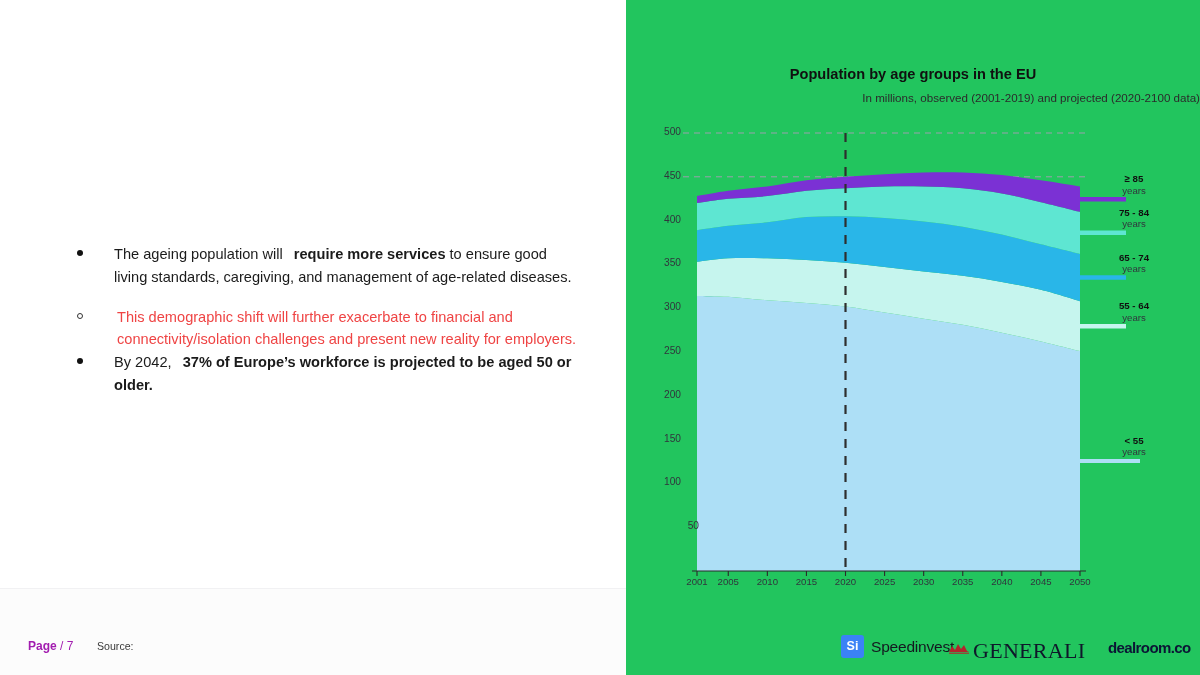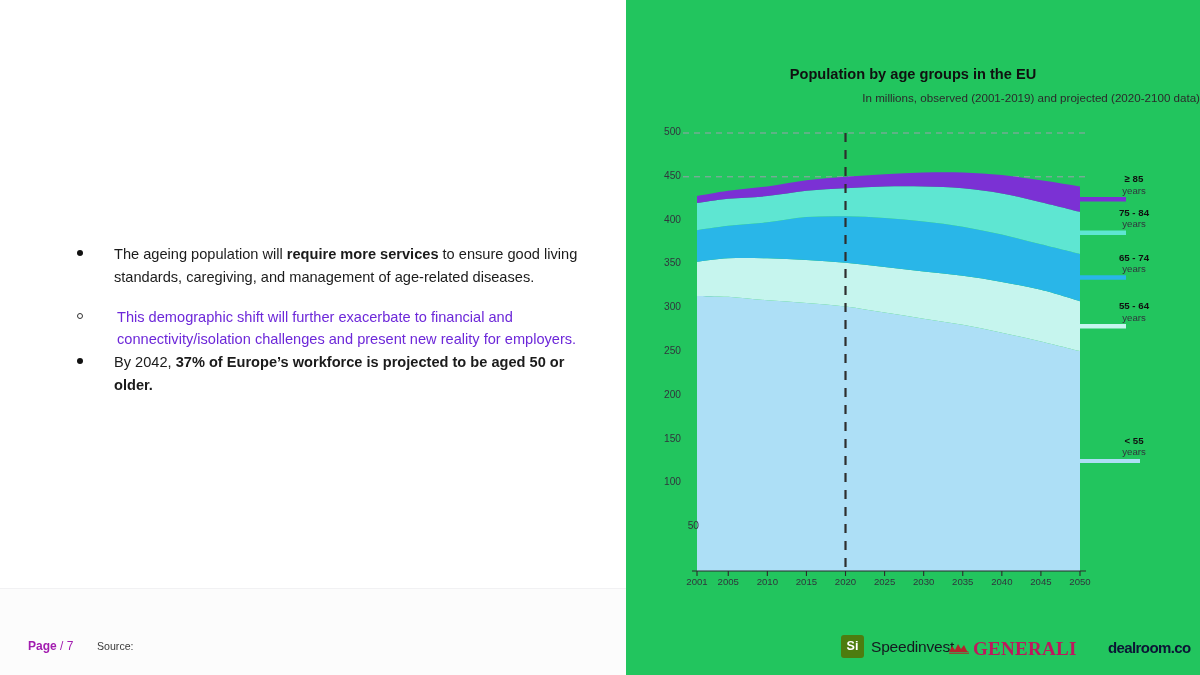--- a/index.html
+++ b/index.html
@@ -41,29 +41,29 @@
   .bullet-l1 > .dot {
     position: absolute; left: 23px; top: 7px;
     width: 6px; height: 6px; border-radius: 50%;
     background: #111;
   }
   .bullet-l2 {
     position: relative;
     padding-left: 63px;
     font-size: 14.6px;
     line-height: 1.56;
-    color: #6d28d9;
+    color: #ef4444;
     margin-top: 5px;
   }
   .bullet-l2 > .ring {
     position: absolute; left: 23px; top: 7px;
     width: 6px; height: 6px; border-radius: 50%;
     border: 1.2px solid #333; background: transparent;
   }
-  .bullet-l1 b, .bullet-l2 b { font-weight: 700; }
+  .bullet-l1 b, .bullet-l2 b { font-weight: 700; margin-left: 7px; }
 
   
   #footer-divider {
     position: absolute; left: 0; top: 588px;
     width: 626px; height: 1px;
     background: #f1f1f3;
   }
   #footer-left {
     position: absolute; left: 0; top: 589px;
     width: 626px; height: 86px;
@@ -128,32 +128,32 @@
   .legend-label b { display:block; font-weight: 700; font-size: 9.7px; color:#101010; }
 
   
   #logos {
     position: absolute; left: 626px; top: 630px;
     width: 574px; height: 36px;
   }
   #si-mark {
     position: absolute; left: 215px; top: 5px;
     width: 23px; height: 23px; border-radius: 3px;
-    background: #4d7c0f;
+    background: #3b82f6;
     color: #ffffff; font-size: 12.5px; font-weight: 600;
     text-align: center; line-height: 23px;
   }
   #si-name {
     position: absolute; left: 245px; top: 8px;
     font-size: 15.5px; color: #14181f; letter-spacing: -0.2px;
   }
   #generali {
     position: absolute; left: 347px; top: 8px;
     font-family: "Liberation Serif", serif;
-    font-size: 19px; font-weight: 700; color: #be185d;
+    font-size: 22px; font-weight: 400; color: #0f172a;
     letter-spacing: 0.3px;
   }
   #generali-mark {
     position: absolute; left: 322px; top: 11px;
     width: 22px; height: 13px;
   }
   #dealroom {
     position: absolute; left: 482px; top: 9px;
     font-size: 15px; font-weight: 800; color: #0b1535;
     letter-spacing: -0.6px;

